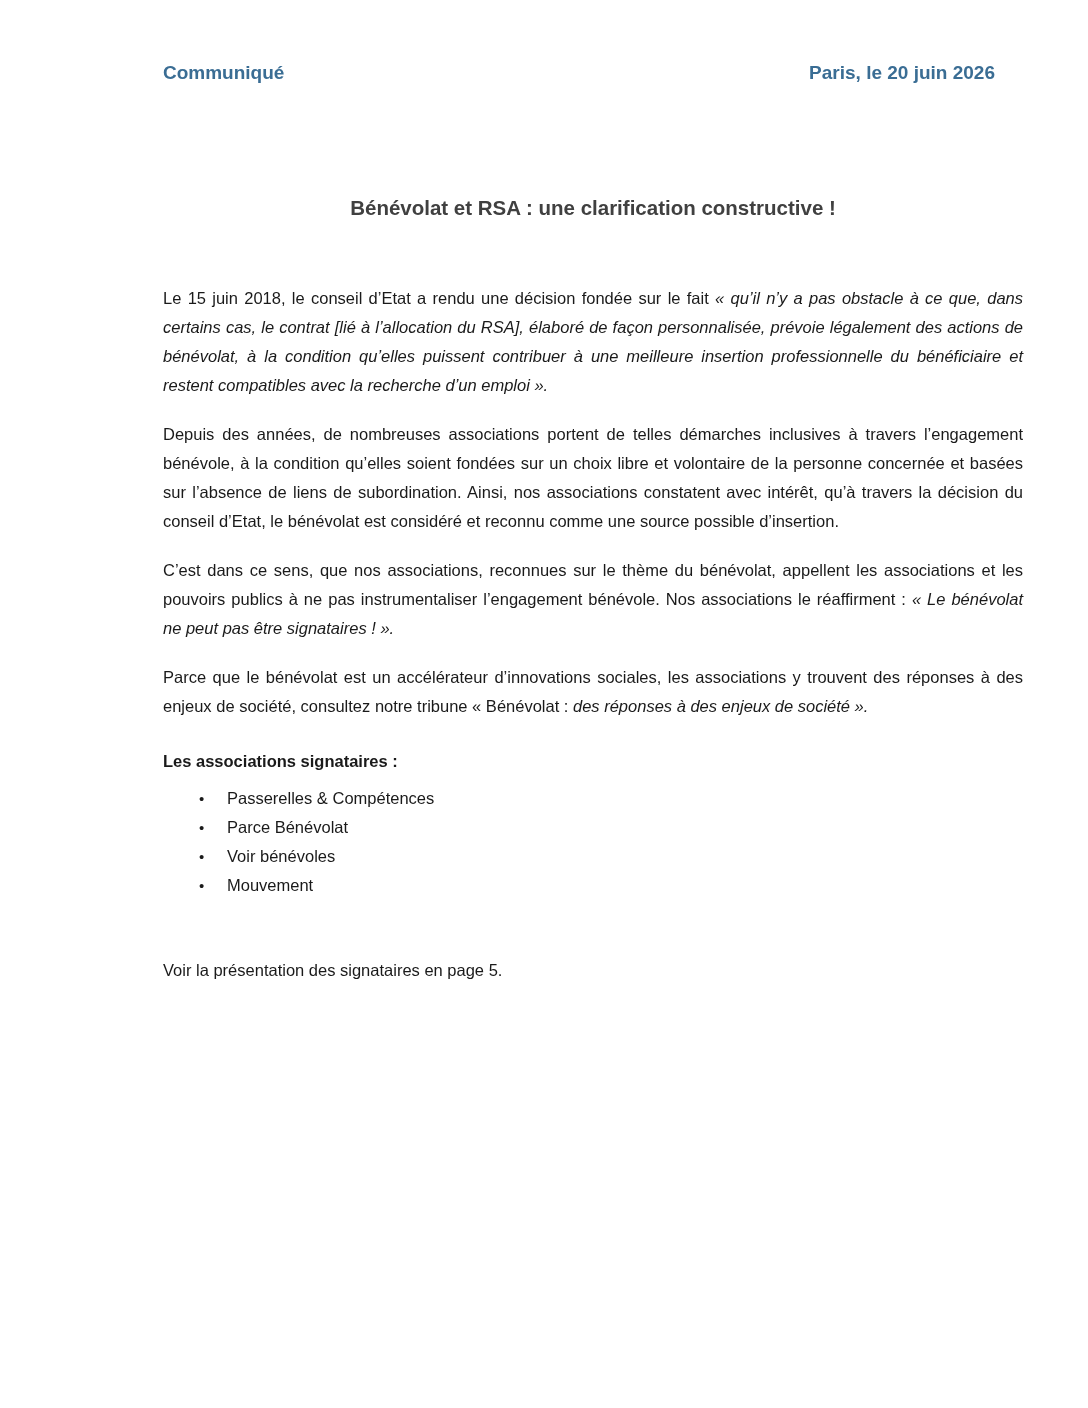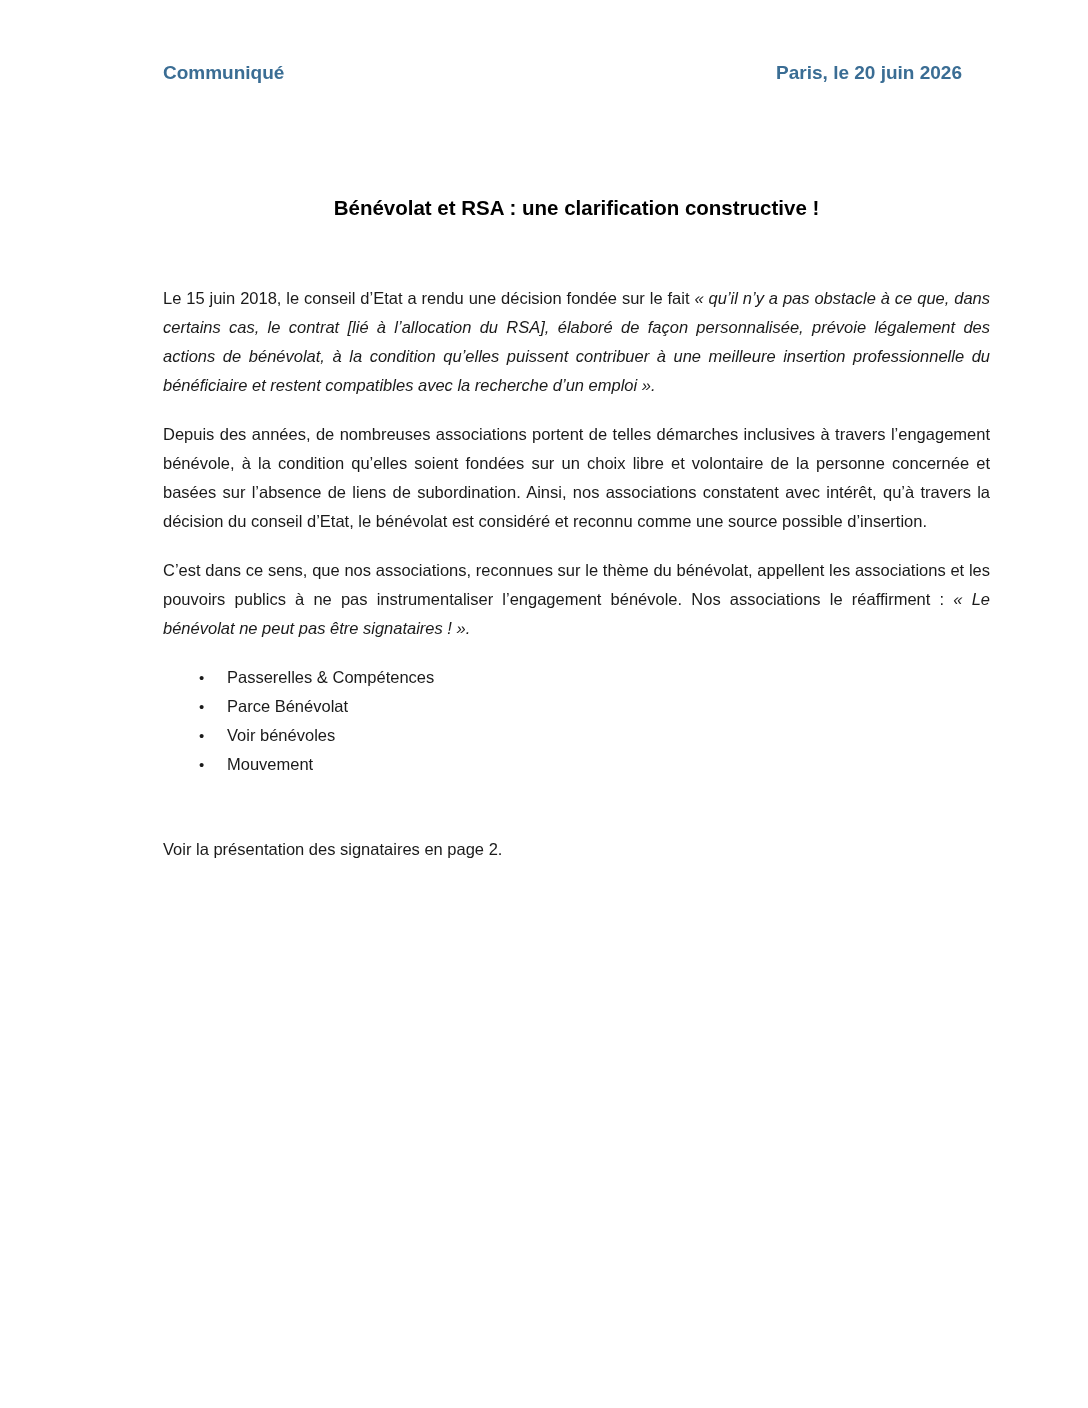--- a/index.html
+++ b/index.html
@@ -7,42 +7,42 @@
     padding: 0;
     background: #ffffff;
   }
   .page {
     position: relative;
     width: 1088px;
     height: 1408px;
     margin: 0 auto;
     background: #ffffff;
     box-sizing: border-box;
-    padding: 62px 98px 0 163px;
+    padding: 62px 65px 0 163px;
     font-family: "Liberation Sans", sans-serif;
     color: #1a1a1a;
     overflow: hidden;
   }
   .doc-header {
     display: flex;
     justify-content: space-between;
     align-items: baseline;
     font-weight: bold;
     font-size: 19px;
     color: #3a6d94;
   }
   .doc-header .date-cell {
     padding-right: 28px;
   }
   .doc-title {
     margin: 112px 0 0 0;
     text-align: center;
     font-size: 20.5px;
     font-weight: bold;
-    color: #000000;
+    color: #404040;
   }
   .body-block {
     margin-top: 64px;
   }
   .body-block p {
     margin: 0 0 20px 0;
     font-size: 16.5px;
     line-height: 29px;
     text-align: justify;
   }
@@ -92,21 +92,23 @@
   <h1 class="doc-title">Bénévolat et RSA : une clarification constructive !</h1>
 
   <div class="body-block">
 
     <p><span>Le 15 juin 2018, le conseil d’Etat a rendu une décision fondée sur le fait </span><span class="italic">« qu’il n’y a pas obstacle à ce que, dans certains cas, le contrat [lié à l’allocation du RSA], élaboré de façon personnalisée, prévoie légalement des actions de bénévolat, à la condition qu’elles puissent contribuer à une meilleure insertion professionnelle du bénéficiaire et restent compatibles avec la recherche d’un emploi ».</span></p>
 
     <p>Depuis des années, de nombreuses associations portent de telles démarches inclusives à travers l’engagement bénévole, à la condition qu’elles soient fondées sur un choix libre et volontaire de la personne concernée et basées sur l’absence de liens de subordination. Ainsi, nos associations constatent avec intérêt, qu’à travers la décision du conseil d’Etat, le bénévolat est considéré et reconnu comme une source possible d’insertion.</p>
 
     <p><span>C’est dans ce sens, que nos associations, reconnues sur le thème du bénévolat, appellent les associations et les pouvoirs publics à ne pas instrumentaliser l’engagement bénévole. Nos associations le réaffirment : </span><span class="italic">« Le bénévolat ne peut pas être signataires ! ».</span></p>
 
+    <p><span>Parce que le bénévolat est un accélérateur d’innovations sociales, les associations y trouvent des réponses à des enjeux de société, consultez notre tribune « Bénévolat : </span><span class="italic">des réponses à des enjeux de société ».</span></p>
 
+    <p class="sig-heading">Les associations signataires :</p>
 
     <ul class="sig-list">
       <li>
           <span class="bullet">•</span>
           <span>Passerelles &amp; Compétences</span>
         </li>
       <li>
           <span class="bullet">•</span>
           <span>Parce Bénévolat</span>
         </li>
@@ -114,17 +116,17 @@
           <span class="bullet">•</span>
           <span>Voir bénévoles</span>
         </li>
       <li>
           <span class="bullet">•</span>
           <span>Mouvement</span>
         </li>
     </ul>
 
 
-    <p class="footer-note">Voir la présentation des signataires en page 2.</p>
+    <p class="footer-note">Voir la présentation des signataires en page 5.</p>
 
   </div>
 
 </div>
 
 </body></html>

